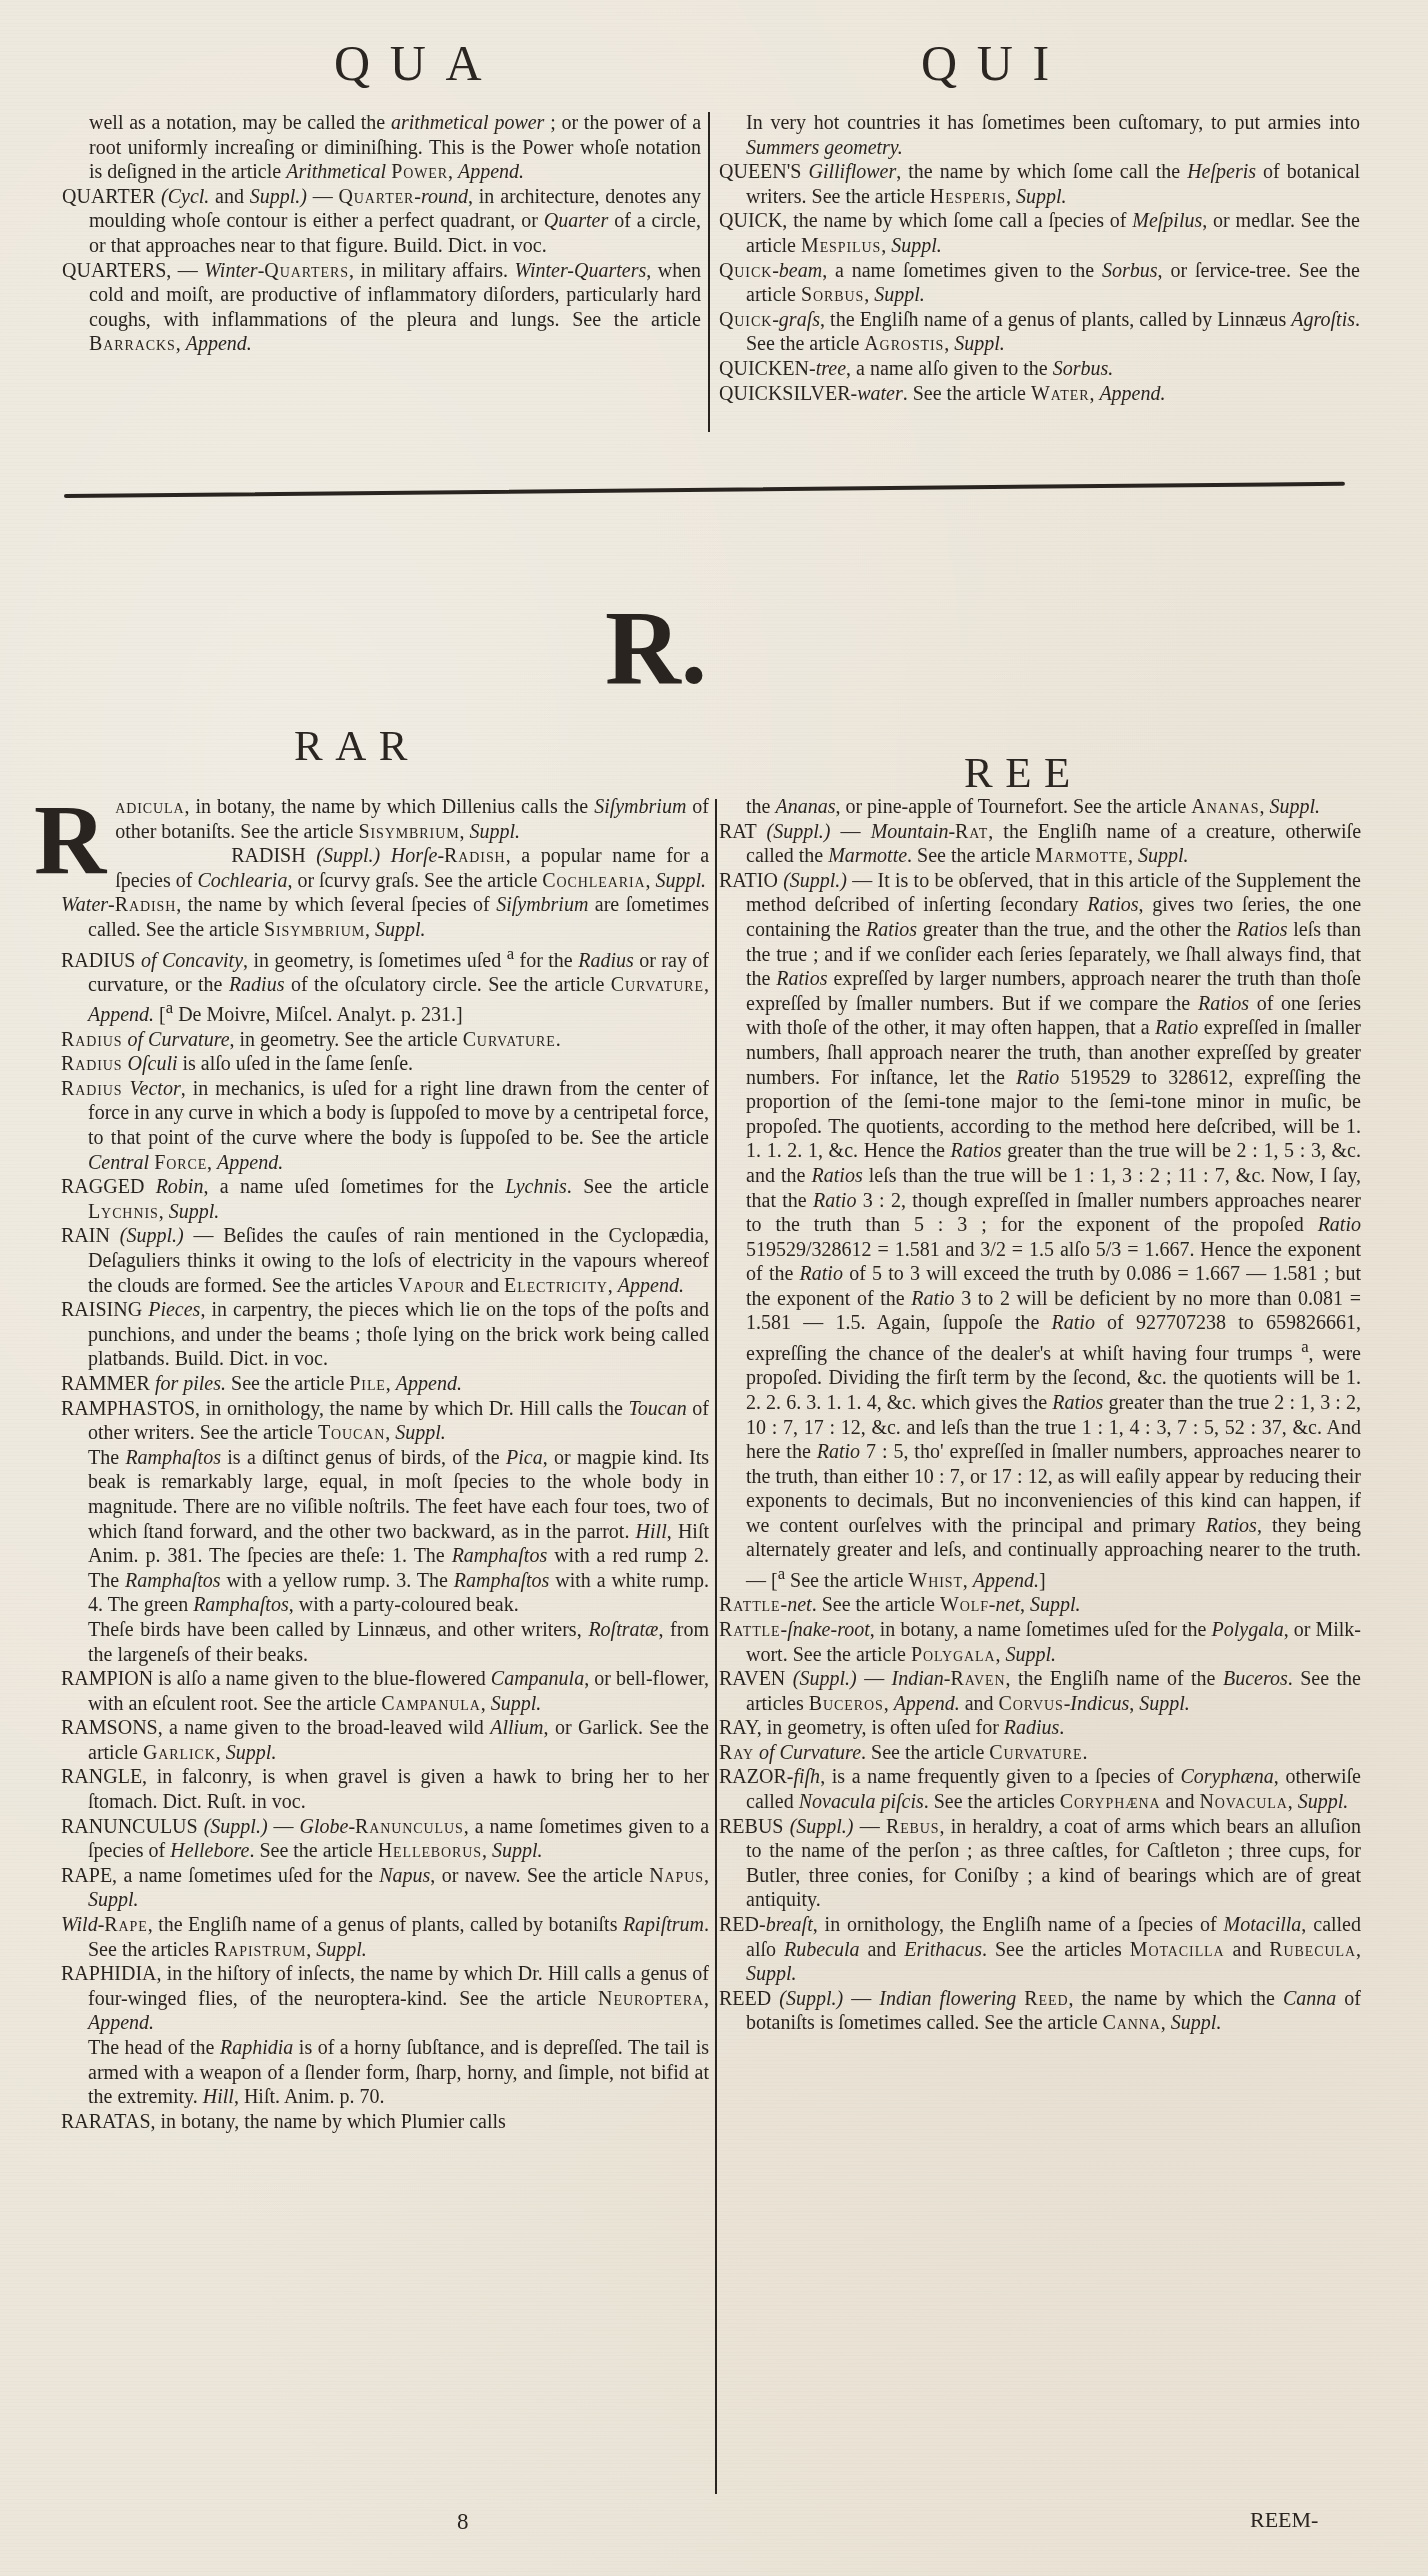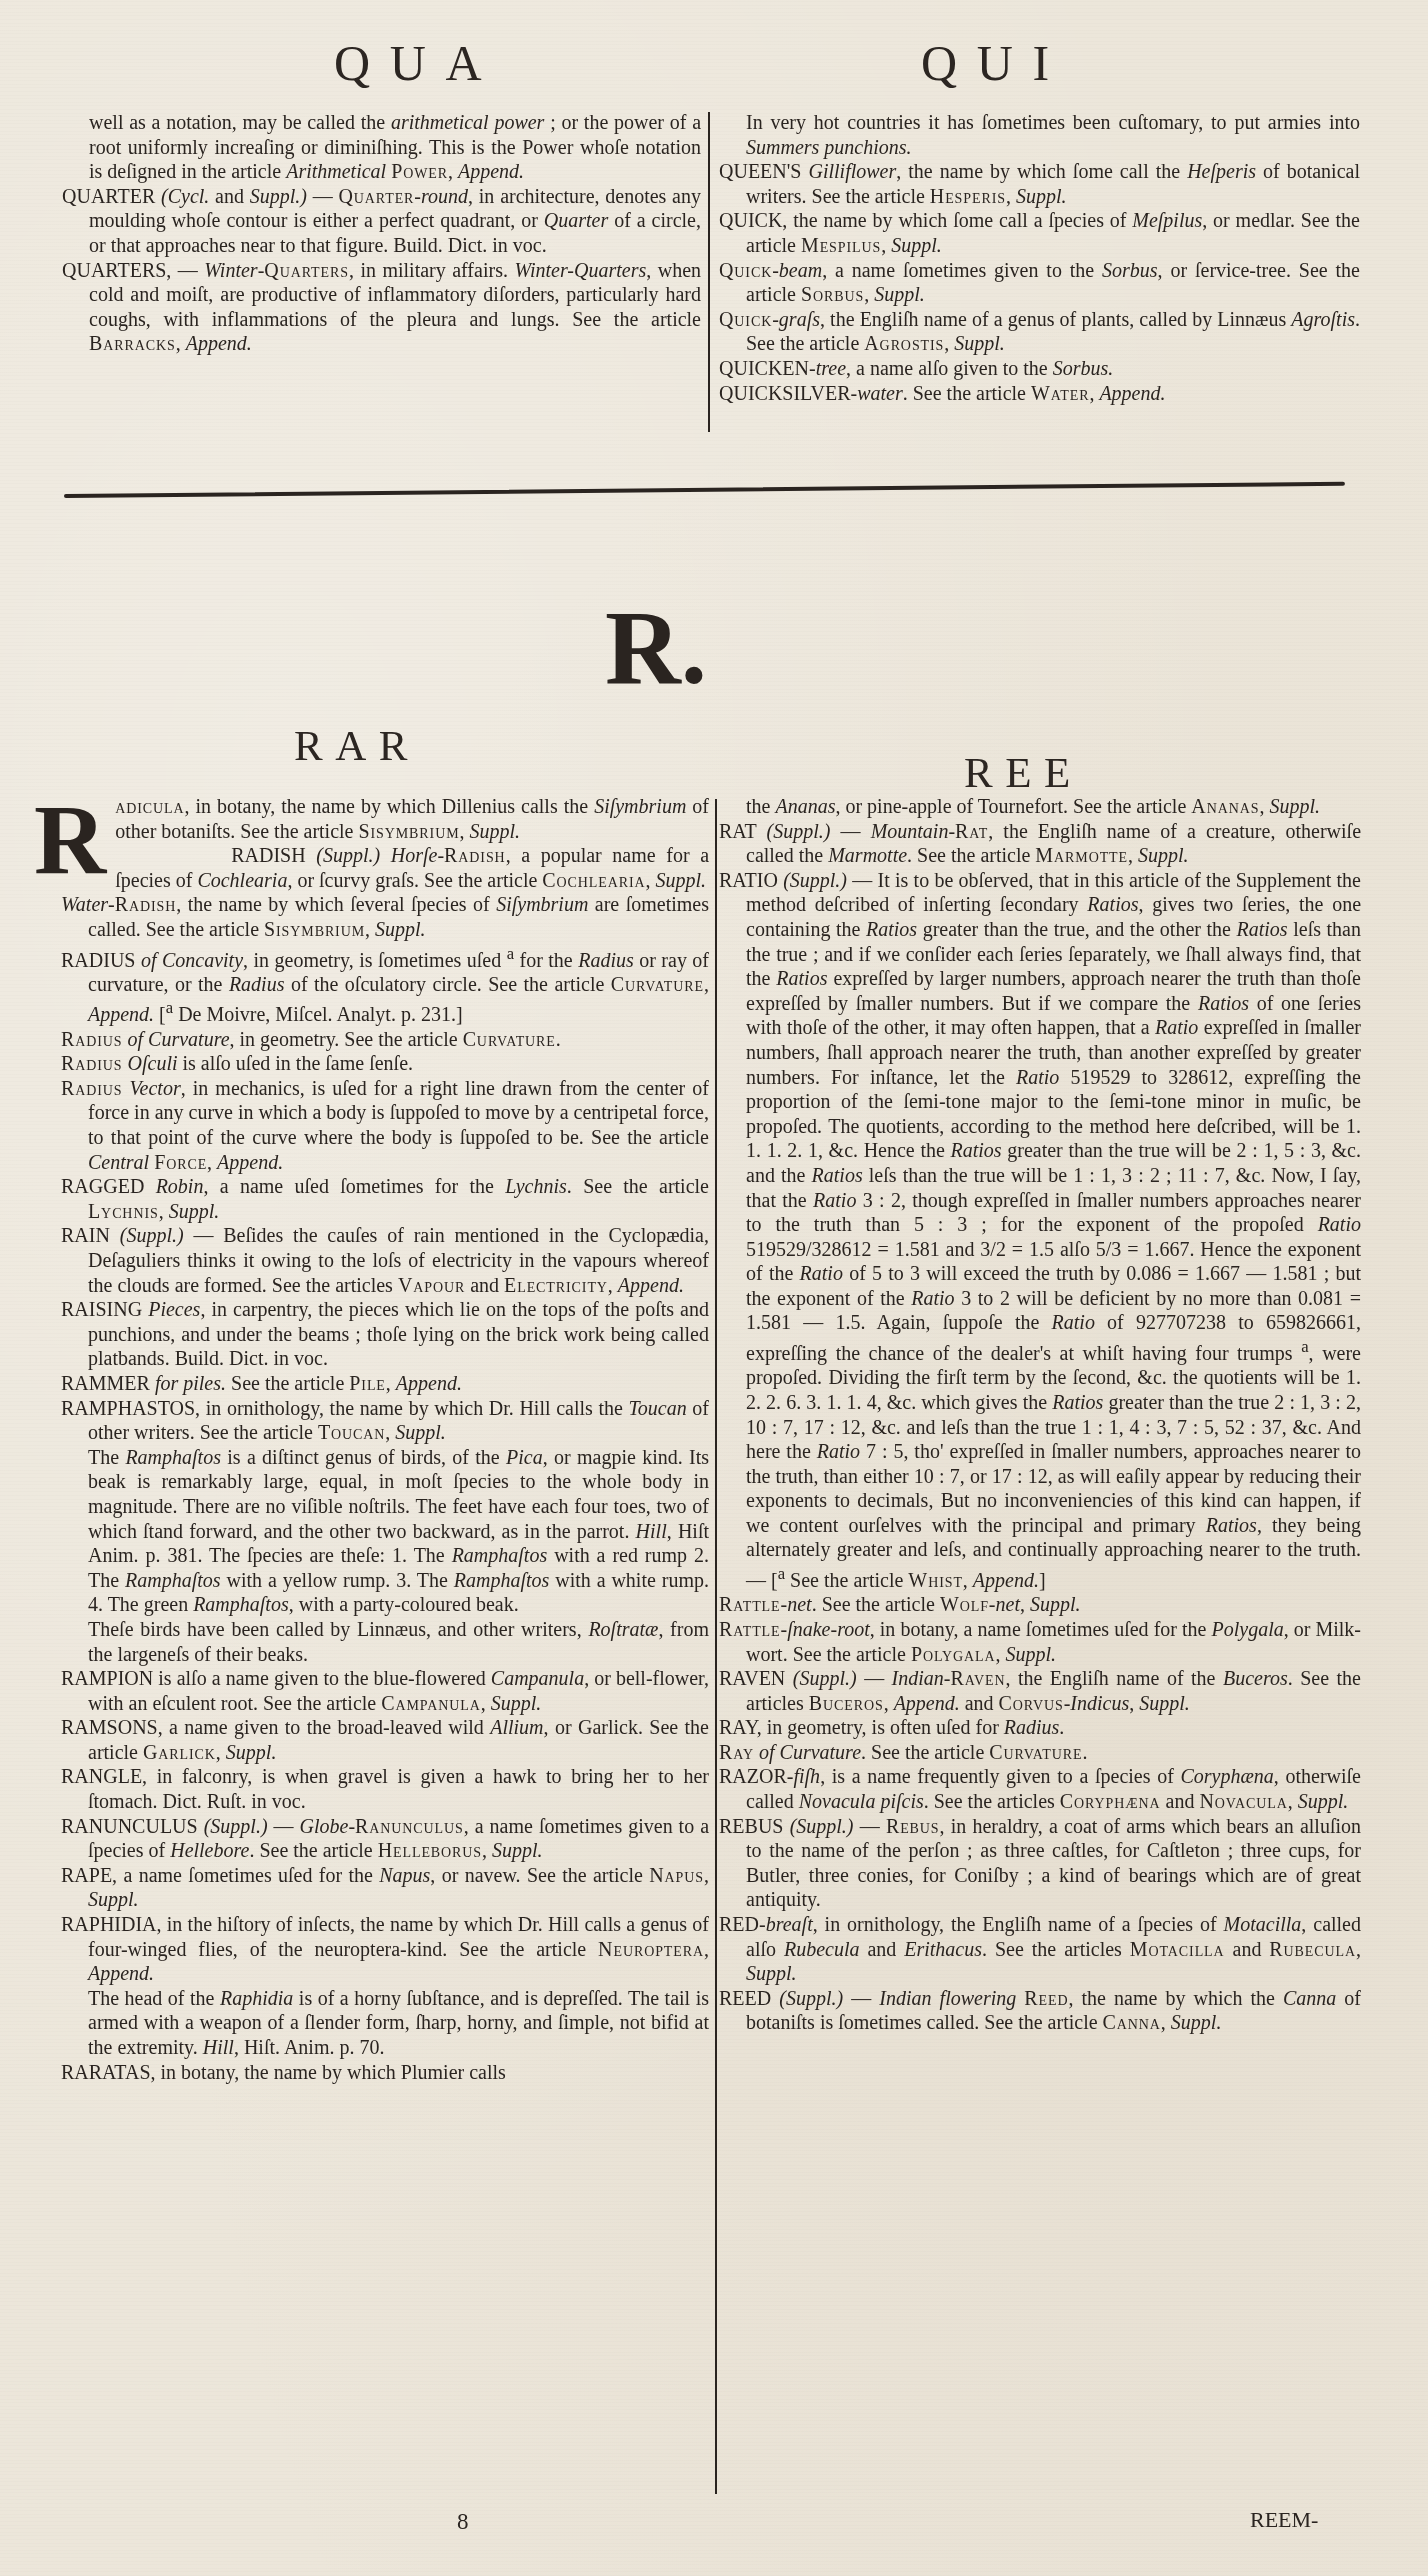--- a/index.html
+++ b/index.html
@@ -51,21 +51,21 @@
   <div class="running-head" style="left:334px; top:34px;">QUA</div>
   <div class="running-head" style="left:921px; top:34px;">QUI</div>
 
   <div class="col" id="top-left" style="left:62px; top:110px; width:639px;">
       <p class="entry cont">well as a notation, may be called the <i>arithmetical power</i> ; or the power of a root uniformly increaſing or diminiſhing. This is the Power whoſe notation is deſigned in the article <i>Arithmetical</i> <span class="sc">Power</span>, <i>Append.</i></p>
       <p class="entry">QUARTER <i>(Cycl.</i> and <i>Suppl.)</i> — <span class="sc">Quarter</span>-<i>round</i>, in architecture, denotes any moulding whoſe contour is either a perfect quadrant, or <i>Quarter</i> of a circle, or that approaches near to that figure. Build. Dict. in voc.</p>
       <p class="entry">QUARTERS, — <i>Winter</i>-<span class="sc">Quarters</span>, in military affairs. <i>Winter-Quarters</i>, when cold and moiſt, are productive of inflammatory diſorders, particularly hard coughs, with inflammations of the pleura and lungs. See the article <span class="sc">Barracks</span>, <i>Append.</i></p>
     </div>
   <div class="vdiv" style="left:708px; top:112px; height:320px;"></div>
   <div class="col" id="top-right" style="left:719px; top:110px; width:641px;">
-      <p class="entry cont">In very hot countries it has ſometimes been cuſtomary, to put armies into <i>Summers punchions.</i></p>
+      <p class="entry cont">In very hot countries it has ſometimes been cuſtomary, to put armies into <i>Summers geometry.</i></p>
       <p class="entry">QUEEN'S <i>Gilliflower</i>, the name by which ſome call the <i>Heſperis</i> of botanical writers. See the article <span class="sc">Hesperis</span>, <i>Suppl.</i></p>
       <p class="entry">QUICK, the name by which ſome call a ſpecies of <i>Meſpilus</i>, or medlar. See the article <span class="sc">Mespilus</span>, <i>Suppl.</i></p>
       <p class="entry"><span class="sc">Quick</span>-<i>beam</i>, a name ſometimes given to the <i>Sorbus</i>, or ſervice-tree. See the article <span class="sc">Sorbus</span>, <i>Suppl.</i></p>
       <p class="entry"><span class="sc">Quick</span>-<i>graſs</i>, the Engliſh name of a genus of plants, called by Linnæus <i>Agroſtis</i>. See the article <span class="sc">Agrostis</span>, <i>Suppl.</i></p>
       <p class="entry">QUICKEN-<i>tree</i>, a name alſo given to the <i>Sorbus.</i></p>
       <p class="entry">QUICKSILVER-<i>water</i>. See the article <span class="sc">Water</span>, <i>Append.</i></p>
     </div>
 
   <div class="hrule"></div>
 
@@ -87,20 +87,21 @@
       <p class="entry">RAISING <i>Pieces</i>, in carpentry, the pieces which lie on the tops of the poſts and punchions, and under the beams ; thoſe lying on the brick work being called platbands. Build. Dict. in voc.</p>
       <p class="entry">RAMMER <i>for piles.</i> See the article <span class="sc">Pile</span>, <i>Append.</i></p>
       <p class="entry">RAMPHASTOS, in ornithology, the name by which Dr. Hill calls the <i>Toucan</i> of other writers. See the article <span class="sc">Toucan</span>, <i>Suppl.</i></p>
       <p class="entry cont" style="text-indent: 0px;">The <i>Ramphaſtos</i> is a diſtinct genus of birds, of the <i>Pica</i>, or magpie kind. Its beak is remarkably large, equal, in moſt ſpecies to the whole body in magnitude. There are no viſible noſtrils. The feet have each four toes, two of which ſtand forward, and the other two backward, as in the parrot. <i>Hill</i>, Hiſt Anim. p. 381. The ſpecies are theſe: 1. The <i>Ramphaſtos</i> with a red rump 2. The <i>Ramphaſtos</i> with a yellow rump. 3. The <i>Ramphaſtos</i> with a white rump. 4. The green <i>Ramphaſtos</i>, with a party-coloured beak.</p>
       <p class="entry cont" style="text-indent: 0px;">Theſe birds have been called by Linnæus, and other writers, <i>Roſtratæ</i>, from the largeneſs of their beaks.</p>
       <p class="entry">RAMPION is alſo a name given to the blue-flowered <i>Campanula</i>, or bell-flower, with an eſculent root. See the article <span class="sc">Campanula</span>, <i>Suppl.</i></p>
       <p class="entry">RAMSONS, a name given to the broad-leaved wild <i>Allium</i>, or Garlick. See the article <span class="sc">Garlick</span>, <i>Suppl.</i></p>
       <p class="entry">RANGLE, in falconry, is when gravel is given a hawk to bring her to her ſtomach. Dict. Ruſt. in voc.</p>
       <p class="entry">RANUNCULUS <i>(Suppl.)</i> — <i>Globe</i>-<span class="sc">Ranunculus</span>, a name ſometimes given to a ſpecies of <i>Hellebore</i>. See the article <span class="sc">Helleborus</span>, <i>Suppl.</i></p>
       <p class="entry">RAPE, a name ſometimes uſed for the <i>Napus</i>, or navew. See the article <span class="sc">Napus</span>, <i>Suppl.</i></p>
+      <p class="entry"><i>Wild</i>-<span class="sc">Rape</span>, the Engliſh name of a genus of plants, called by botaniſts <i>Rapiſtrum</i>. See the articles <span class="sc">Rapistrum</span>, <i>Suppl.</i></p>
       <p class="entry">RAPHIDIA, in the hiſtory of inſects, the name by which Dr. Hill calls a genus of four-winged flies, of the neuroptera-kind. See the article <span class="sc">Neuroptera</span>, <i>Append.</i></p>
       <p class="entry cont" style="text-indent: 0px;">The head of the <i>Raphidia</i> is of a horny ſubſtance, and is depreſſed. The tail is armed with a weapon of a ſlender form, ſharp, horny, and ſimple, not bifid at the extremity. <i>Hill</i>, Hiſt. Anim. p. 70.</p>
       <p class="entry">RARATAS, in botany, the name by which Plumier calls</p>
     </div>
   <div class="vdiv" style="left:715px; top:799px; height:1695px;"></div>
   <div class="col" id="bottom-right" style="left:719px; top:794px; width:642px;">
       <p class="entry cont">the <i>Ananas</i>, or pine-apple of Tournefort. See the article <span class="sc">Ananas</span>, <i>Suppl.</i></p>
       <p class="entry">RAT <i>(Suppl.)</i> — <i>Mountain</i>-<span class="sc">Rat</span>, the Engliſh name of a creature, otherwiſe called the <i>Marmotte</i>. See the article <span class="sc">Marmotte</span>, <i>Suppl.</i></p>
       <p class="entry">RATIO <i>(Suppl.)</i> — It is to be obſerved, that in this article of the Supplement the method deſcribed of inſerting ſecondary <i>Ratios</i>, gives two ſeries, the one containing the <i>Ratios</i> greater than the true, and the other the <i>Ratios</i> leſs than the true ; and if we conſider each ſeries ſeparately, we ſhall always find, that the <i>Ratios</i> expreſſed by larger numbers, approach nearer the truth than thoſe expreſſed by ſmaller numbers. But if we compare the <i>Ratios</i> of one ſeries with thoſe of the other, it may often happen, that a <i>Ratio</i> expreſſed in ſmaller numbers, ſhall approach nearer the truth, than another expreſſed by greater numbers. For inſtance, let the <i>Ratio</i> 519529 to 328612, expreſſing the proportion of the ſemi-tone major to the ſemi-tone minor in muſic, be propoſed. The quotients, according to the method here deſcribed, will be 1. 1. 1. 2. 1, &amp;c. Hence the <i>Ratios</i> greater than the true will be 2 : 1, 5 : 3, &amp;c. and the <i>Ratios</i> leſs than the true will be 1 : 1, 3 : 2 ; 11 : 7, &amp;c. Now, I ſay, that the <i>Ratio</i> 3 : 2, though expreſſed in ſmaller numbers approaches nearer to the truth than 5 : 3 ; for the exponent of the propoſed <i>Ratio</i> 519529/328612 = 1.581 and 3/2 = 1.5 alſo 5/3 = 1.667. Hence the exponent of the <i>Ratio</i> of 5 to 3 will exceed the truth by 0.086 = 1.667 — 1.581 ; but the exponent of the <i>Ratio</i> 3 to 2 will be deficient by no more than 0.081 = 1.581 — 1.5. Again, ſuppoſe the <i>Ratio</i> of 927707238 to 659826661, expreſſing the chance of the dealer's at whiſt having four trumps <sup>a</sup>, were propoſed. Dividing the firſt term by the ſecond, &amp;c. the quotients will be 1. 2. 2. 6. 3. 1. 1. 4, &amp;c. which gives the <i>Ratios</i> greater than the true 2 : 1, 3 : 2, 10 : 7, 17 : 12, &amp;c. and leſs than the true 1 : 1, 4 : 3, 7 : 5, 52 : 37, &amp;c. And here the <i>Ratio</i> 7 : 5, tho' expreſſed in ſmaller numbers, approaches nearer to the truth, than either 10 : 7, or 17 : 12, as will eaſily appear by reducing their exponents to decimals, But no inconveniencies of this kind can happen, if we content ourſelves with the principal and primary <i>Ratios</i>, they being alternately greater and leſs, and continually approaching nearer to the truth. — [<sup>a</sup> See the article <span class="sc">Whist</span>, <i>Append.</i>]</p>
       <p class="entry"><span class="sc">Rattle</span>-<i>net</i>. See the article <span class="sc">Wolf</span>-<i>net</i>, <i>Suppl.</i></p>

